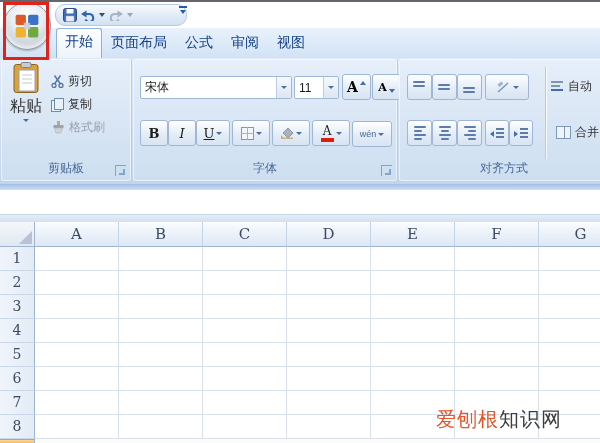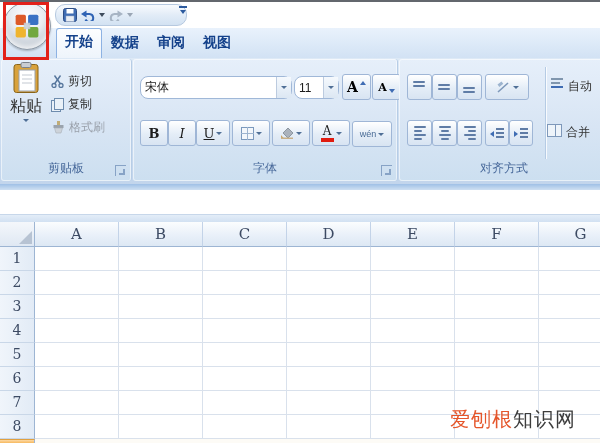--- a/index.html
+++ b/index.html
@@ -25,21 +25,21 @@
     padding:0 7px;gap:4px;z-index:21;}
   .caret-d{width:0;height:0;border-left:3px solid transparent;border-right:3px solid transparent;
     border-top:4px solid #3f4c5d;}
   .caret-d.dis{border-top-color:#9aa6b5;}
   .qat-more{left:179px;top:6px;display:flex;flex-direction:column;align-items:center;gap:2px;z-index:21;}
   .qat-more .bar{width:8px;height:2px;background:#2c5a9e;}
   .qat-more .caret-d{border-top-color:#2c5a9e;}
 
   
   .tab-row{left:0;top:28px;width:600px;height:30px;
-    background:linear-gradient(#e9f2fc,#d2e2f4);font-weight:bold;}
+    background:linear-gradient(#e9f2fc,#d2e2f4);}
   .tabs{position:absolute;left:56px;bottom:0;display:flex;align-items:flex-end;height:100%;}
   .tab{padding:5px 9px 6px 9px;font-size:14px;color:#15428b;white-space:nowrap;cursor:default;}
   .tab.active{background:linear-gradient(#fdfeff,#eef4fb);border:1px solid #8db2e3;border-bottom:none;
     border-radius:3px 3px 0 0;padding:4px 8px 7px 8px;}
 
   
   .ribbon{left:0;top:58px;width:600px;height:126px;
     background:linear-gradient(#dde9f6,#cdddf0 60%,#c2d5ec);}
   .ribbon-edge{left:0;top:184px;width:600px;height:6px;
     background:linear-gradient(#9fc0e6,#cfe0f2);}
@@ -61,21 +61,21 @@
     font-size:12px;color:#333;white-space:nowrap;}
   .clip-item.dis{color:#9aa1ab;}
   .copy-ic{position:relative;width:13px;height:13px;}
   .copy-ic::before,.copy-ic::after{content:"";position:absolute;width:8px;height:10px;
     border:1px solid #6e8cae;background:#eaf1f8;}
   .copy-ic::before{left:0;top:2px;}
   .copy-ic::after{left:3px;top:0;}
 
   
   .combo{position:absolute;height:21px;border:1px solid #a0b8d8;background:#fff;
-    display:flex;align-items:center;border-radius:8px;}
+    display:flex;align-items:center;border-radius:2px;}
   .combo .val{flex:1;padding:0 4px;font-size:12px;color:#1c1c1c;overflow:hidden;white-space:nowrap;}
   .combo .drop{width:14px;height:100%;background:linear-gradient(#f5f9fd,#dce7f3);
     border-left:1px solid #bccbdf;display:flex;align-items:center;justify-content:center;}
   .rbtn{position:absolute;height:24px;border:1px solid #9fb6d6;border-radius:3px;
     background:linear-gradient(#ffffff,#e4edf7 55%,#d8e4f2);display:flex;align-items:center;
     justify-content:center;gap:2px;}
   .serif{font-family:"DejaVu Serif","Liberation Serif",serif;}
   .biu{font-size:13px;color:#1c1c1c;}
   .b{font-weight:bold;}
   .i{font-style:italic;}
@@ -88,21 +88,21 @@
   .wen{font-size:9px;color:#4a6c96;}
   .grow-tri{width:0;height:0;border-left:3px solid transparent;border-right:3px solid transparent;}
   .grow-tri.up{border-bottom:4px solid #3f6cb3;margin-bottom:8px;}
   .grow-tri.dn{border-top:4px solid #3f6cb3;margin-top:8px;}
 
   
   .lines{display:flex;flex-direction:column;gap:2px;}
   .lines span{height:2px;background:#5f7ca6;border-radius:1px;}
   .valign{width:13px;height:12px;display:flex;flex-direction:column;}
   .divider-v{position:absolute;width:1px;background:#b5cbe4;box-shadow:1px 0 0 rgba(255,255,255,.8);}
-  .align-item{position:absolute;display:flex;gap:4px;font-size:12px;color:#333;
+  .align-item{position:absolute;display:flex;align-items:center;gap:4px;font-size:12px;color:#333;
     white-space:nowrap;}
   .mini-box{width:13px;height:11px;border:1px solid #7e98ba;background:#eef4fa;position:relative;}
   .mini-box::after{content:"";position:absolute;left:50%;top:0;bottom:0;width:1px;background:#7e98ba;}
   .wrap-ic{position:relative;width:13px;height:11px;}
   .wrap-ic span{position:absolute;left:0;height:2px;background:#8096ae;width:12px;}
   .wrap-ic span:nth-child(2){top:4px;width:9px;}
   .wrap-ic span:nth-child(3){top:8px;width:12px;background:#3f6cb3;}
   .indent-ic{position:relative;width:14px;height:11px;}
   .indent-ic .ln{position:absolute;right:0;width:8px;height:2px;background:#5f7ca6;}
   .indent-ic .tri{position:absolute;left:0;top:3px;width:0;height:0;
@@ -148,21 +148,21 @@
     border-right:1px solid #9db5d3;border-bottom:1px solid #c9d7e8;}
   .cell{width:84px;flex:0 0 84px;box-sizing:border-box;background:#fff;
     border-right:1px solid #d9e1ec;border-bottom:1px solid #d9e1ec;}
   .row9{display:flex;height:4px;}
   .row9 .row-h9{width:35px;flex:0 0 35px;box-sizing:border-box;
     background:linear-gradient(#fcd9a5,#f7b95f);border-top:1px solid #e0a040;
     border-right:1px solid #9db5d3;}
   .row9 .cell9{flex:1;background:#fdfbf6;}
 
   
-  .watermark{left:450px;top:406px;font-size:20px;letter-spacing:1px;z-index:30;white-space:nowrap;}
+  .watermark{left:436px;top:406px;font-size:20px;letter-spacing:1px;z-index:30;white-space:nowrap;}
 </style>
 </head>
 <body>
 
 <div id="app">
 
   <div class="abs top-edge"></div>
   <div class="abs titlebar"></div>
 
   <div class="abs office">
@@ -196,21 +196,22 @@
     <span class="caret-d dis"></span>
   </div>
   <div class="abs qat-more">
     <span class="bar"></span>
       <span class="caret-d"></span>
   </div>
 
   <div class="abs tab-row">
     <div class="tabs" id="tabs">
         <div class="tab active">开始</div>
-        <div class="tab">数据</div>
+        <div class="tab">页面布局</div>
+        <div class="tab">公式</div>
         <div class="tab">审阅</div>
         <div class="tab">视图</div>
       </div>
   </div>
 
   <div class="abs ribbon">
 
     <div class="group" style="left:1px;width:130px;">
       <div class="paste-btn">
         <svg width="28" height="32" viewBox="0 0 28 32">
@@ -388,21 +389,21 @@
         </span>
       </div>
       <div class="rbtn" style="left:110px;top:61px;width:22px;">
         <span class="indent-ic">
           <span class="ln" style="top:0"></span>
             <span class="ln" style="top:4px"></span>
             <span class="ln" style="top:8px"></span>
           <span class="tri tri-r"></span>
         </span>
       </div>
-      <div class="align-item" style="left:148px;top:65px;">
+      <div class="align-item" style="left:157px;top:65px;">
         <span class="mini-box"></span>
         <span>合并</span>
       </div>
 
       <div class="group-label">对齐方式</div>
     </div>
   </div>
   <div class="abs ribbon-edge"></div>
 
   <div class="abs fstrip"></div>

